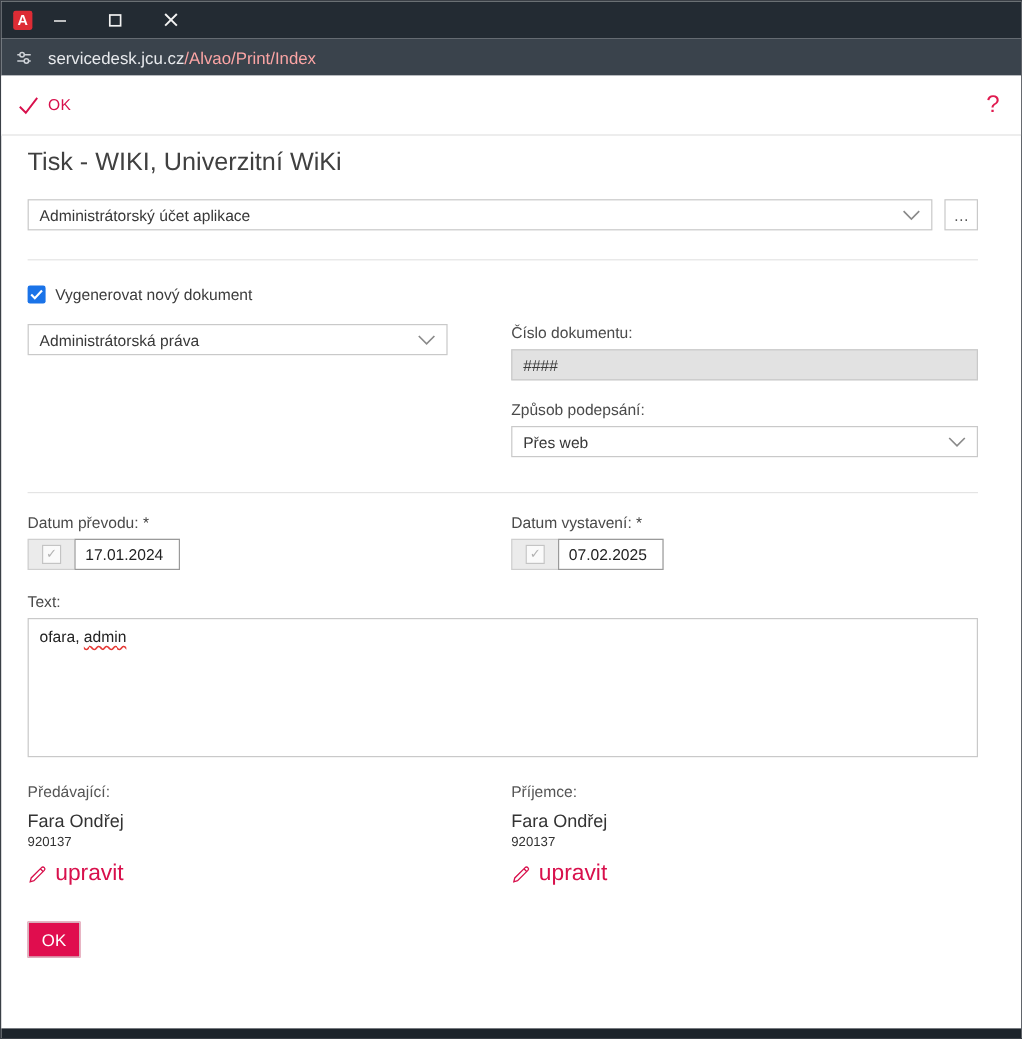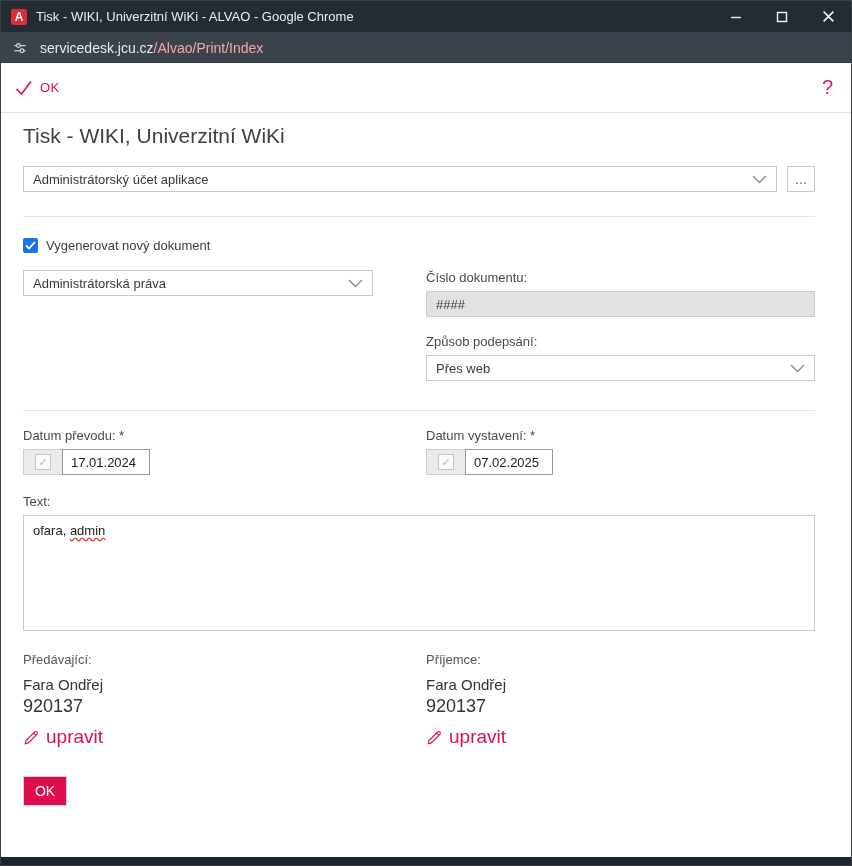--- a/index.html
+++ b/index.html
@@ -115,41 +115,40 @@
     font-size: 13px; color: #222; padding: 7px 9px; cursor: text;
   }
   .misspelled {
     text-decoration: underline wavy #e53935;
     text-decoration-skip-ink: none;
     text-underline-offset: 2px;
   }
   .people-grid { display: grid; grid-template-columns: 350px 1fr; column-gap: 53px; margin-top: 21px; }
   .person-label { font-size: 13px; color: #555; }
   .person-name { font-size: 15px; color: #333; margin-top: 9px; }
-  .person-id { font-size: 18px; color: #333; margin-top: 3px; }
+  .person-id { font-size: 11px; color: #333; margin-top: 3px; }
   .edit-link {
     display: inline-flex; align-items: center; gap: 6px; margin-top: 9px;
     color: #d8104c; font-size: 19px; cursor: pointer;
   }
   .submit-btn {
     margin-top: 26px; width: 44px; height: 30px;
     background: #e00d4e; color: #fff; font-size: 14px;
     border: 1px solid #d6d6d6; display: flex; align-items: center; justify-content: center;
     cursor: pointer;
   }
   .footer-strip { height: 8px; background: #1d242b; flex: 0 0 auto; }
 </style>
 </head>
 <body>
 
 <div class="window">
 
   <div class="titlebar">
     <div class="favicon">A</div>
-    <div class="win-title">Tisk - WIKI, Univerzitní WiKi - ALVAO - Google Chrome</div>
     <div class="win-controls">
       <div class="win-btn">
         <svg width="12" height="12" viewBox="0 0 12 12">
           <line x1="1" y1="6.5" x2="11" y2="6.5" stroke="#f2f2f2" stroke-width="1.4"></line>
         </svg>
       </div>
       <div class="win-btn">
         <svg width="12" height="12" viewBox="0 0 12 12">
           <rect x="1.5" y="1.5" width="9" height="9" fill="none" stroke="#f2f2f2" stroke-width="1.4"></rect>
         </svg>

